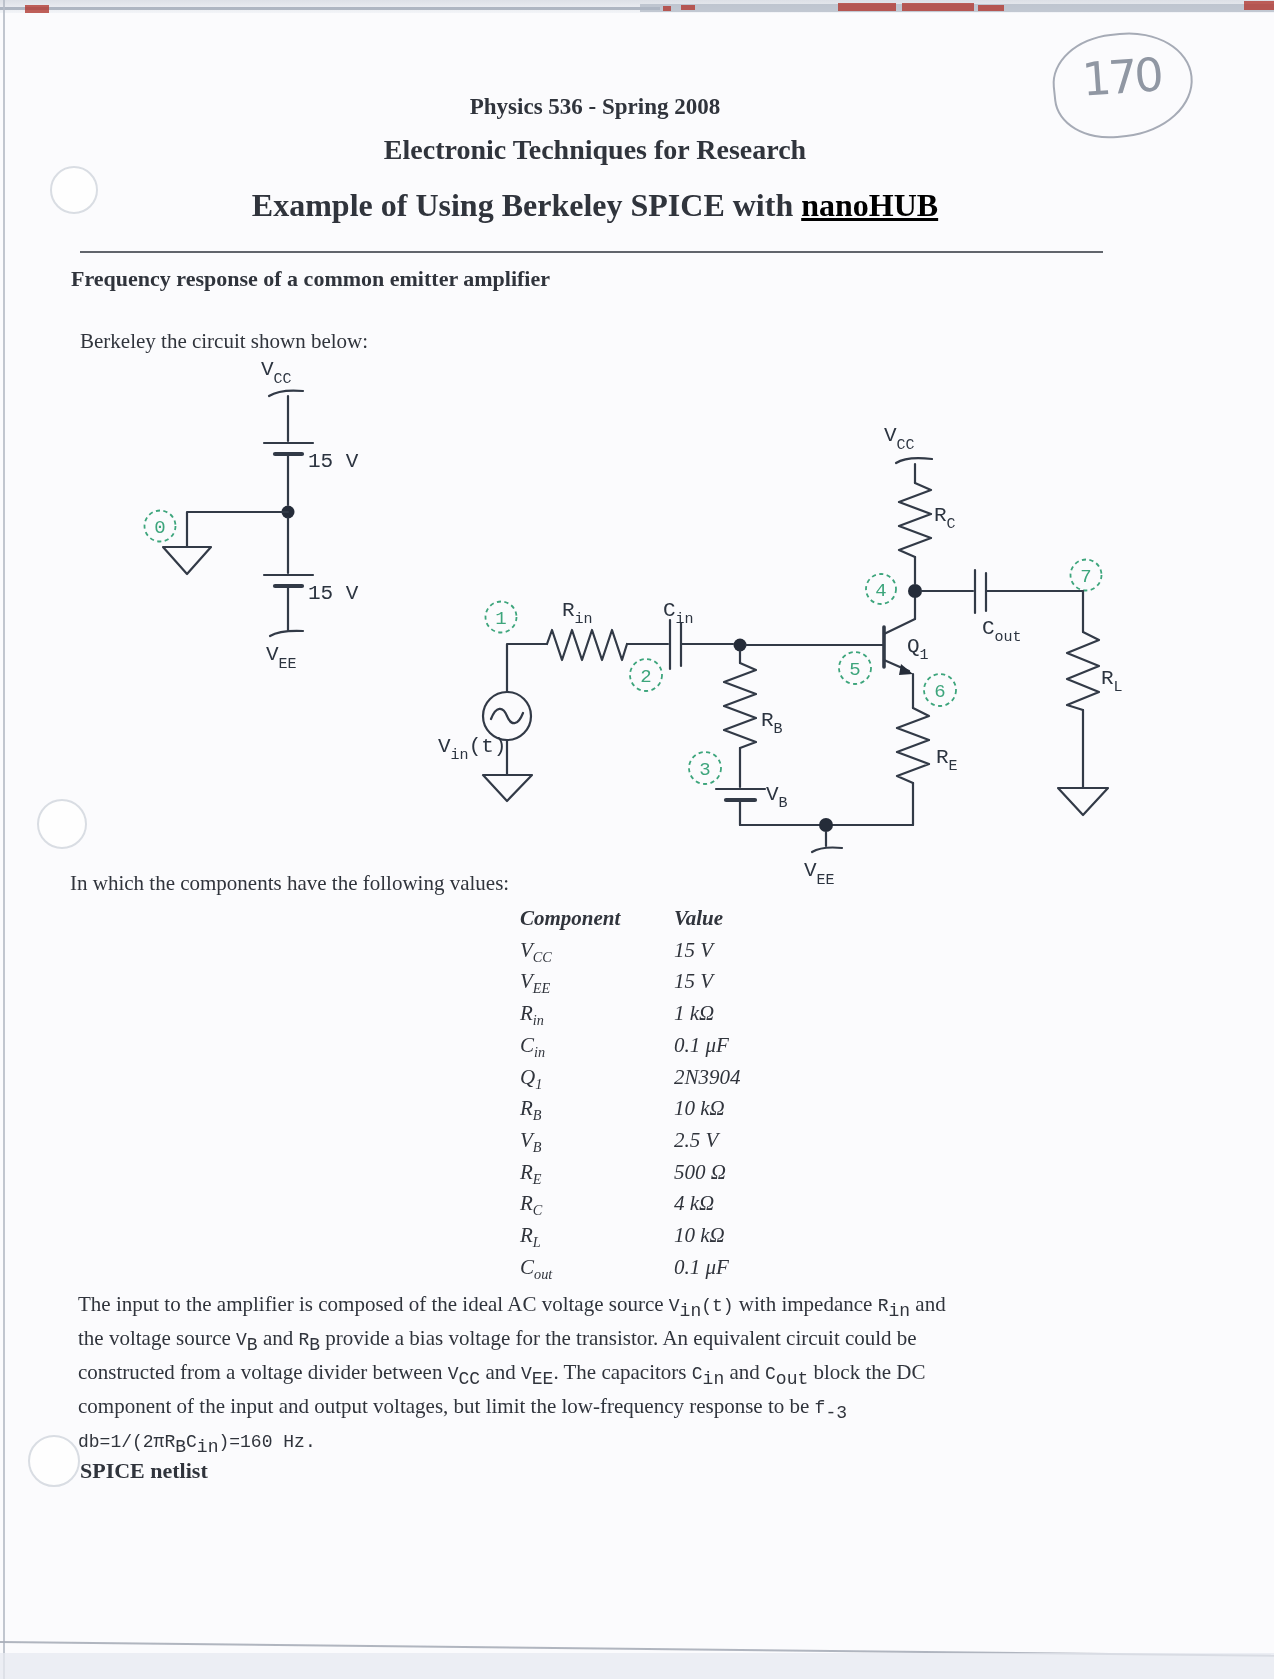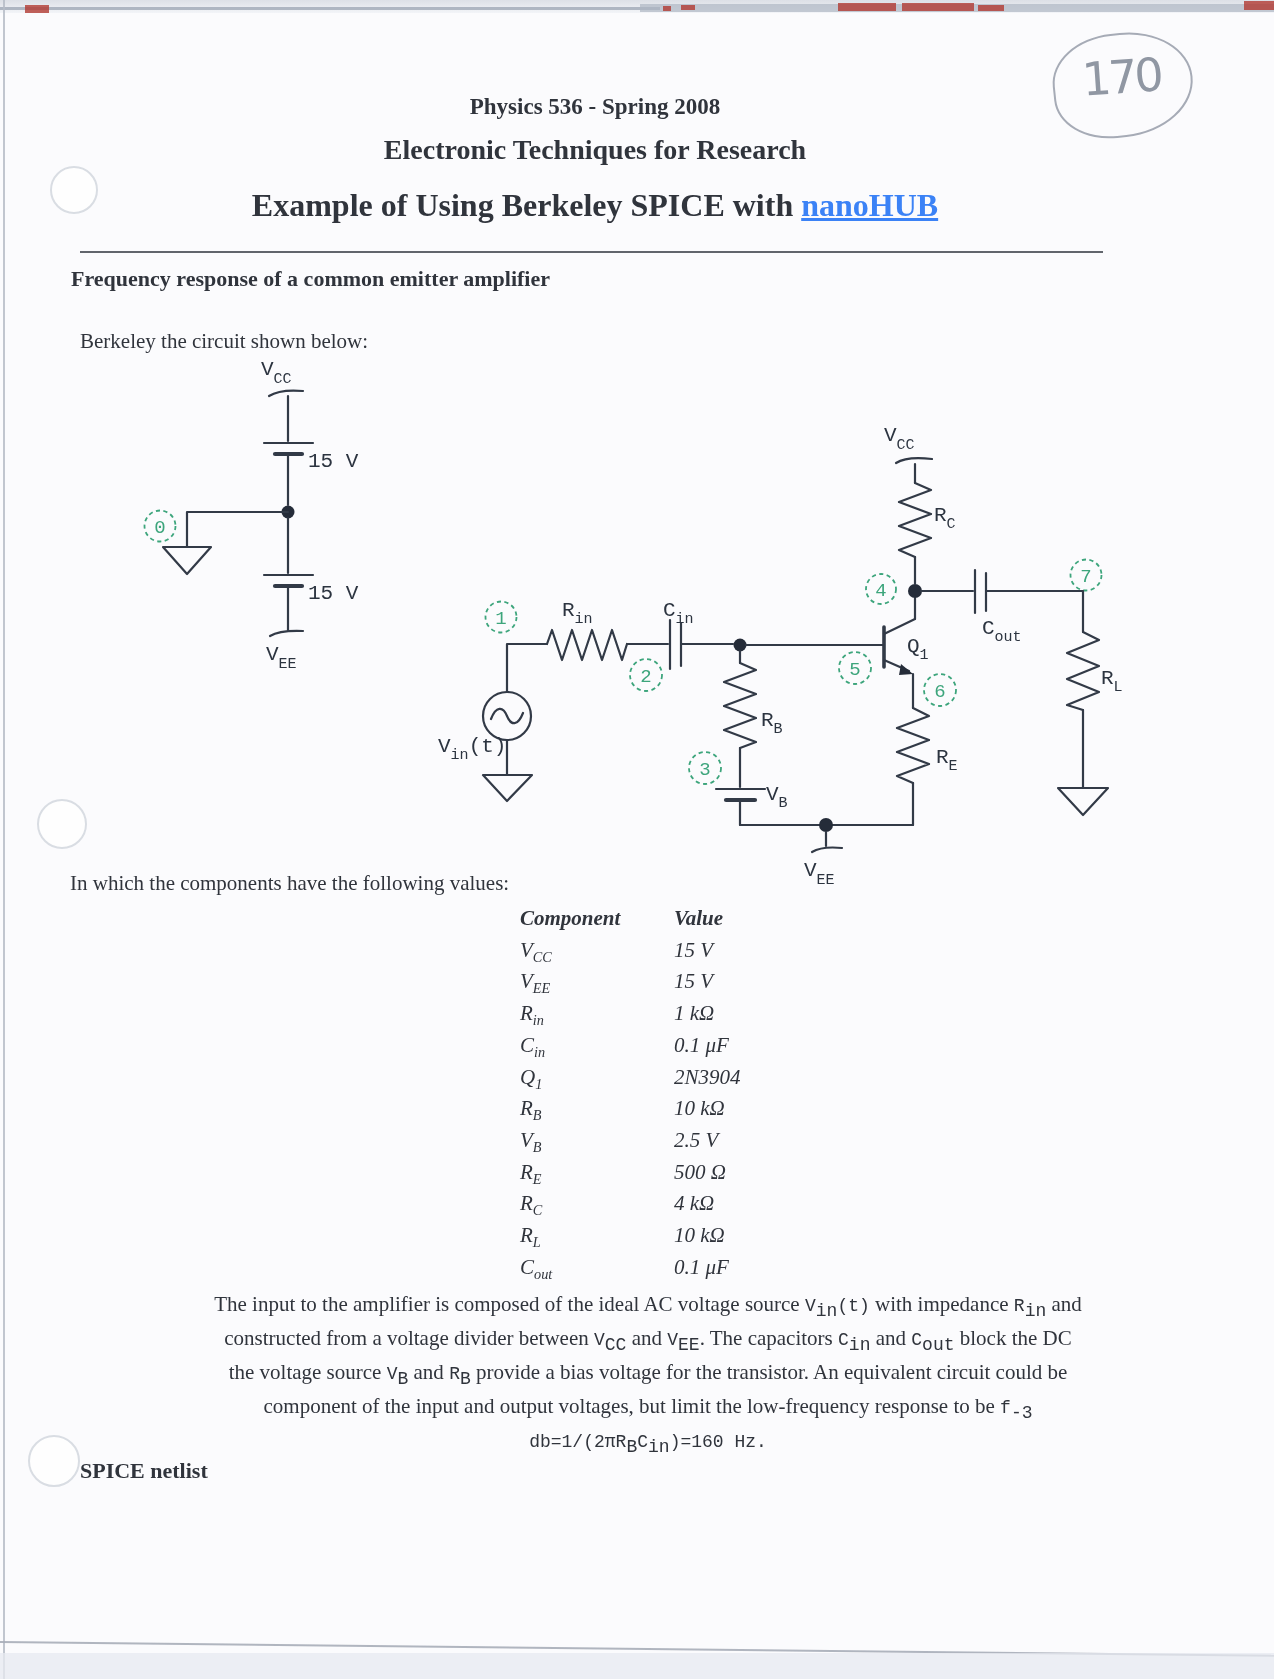--- a/index.html
+++ b/index.html
@@ -19,27 +19,27 @@
   .bot-shade{top:1653px;left:0;width:1274px;height:26px;background:#e7eaf0;opacity:.75;}
   .pencil-circle{top:33px;left:1053px;width:136px;height:100px;border:2.5px solid #a6abb6;
                  border-radius:48% 52% 55% 45%;transform:rotate(-6deg);}
   .pencil-num{top:50px;left:1082px;font-family:"DejaVu Sans",sans-serif;font-size:46px;
               color:#9097a3;transform:rotate(-4deg);letter-spacing:-3px;}
 
   
   .h-course{top:94px;left:0;width:1190px;text-align:center;font-size:23px;font-weight:bold;}
   .h-title{top:134px;left:0;width:1190px;text-align:center;font-size:28px;font-weight:bold;}
   .h-sub{top:187px;left:0;width:1190px;text-align:center;font-size:32px;font-weight:bold;}
-  .link{color:#3b82f6;text-decoration:underline;cursor:pointer;}
+  .link{color:#000000;text-decoration:underline;cursor:pointer;}
   .rule{top:251px;left:80px;width:1023px;height:2px;background:#61656c;}
   .sec-head{font-size:22px;font-weight:bold;}
   .bodytxt{font-size:21px;}
   .mono{font-family:"Liberation Mono",monospace;font-size:18.5px;}
   sub{font-size:0.68em;line-height:0;}
-  .para{width:1140px;line-height:32px;text-align:center;}
+  .para{width:1140px;line-height:32px;}
   .para .mono{font-size:18px;}
 
   
   .comptable{line-height:31.7px;font-size:21px;font-style:italic;}
   .tcomp{display:inline-block;width:154px;}
   .bold{font-weight:bold;}
 
   
   svg{pointer-events:none;}
   .wire{stroke:#323a47;stroke-width:2.2;fill:none;stroke-linecap:round;stroke-linejoin:round;}
@@ -224,21 +224,21 @@
     <div><span class="tcomp"><span>R</span><sub>B</sub></span><span>10 kΩ</span></div>
     <div><span class="tcomp"><span>V</span><sub>B</sub></span><span>2.5 V</span></div>
     <div><span class="tcomp"><span>R</span><sub>E</sub></span><span>500 Ω</span></div>
     <div><span class="tcomp"><span>R</span><sub>C</sub></span><span>4 kΩ</span></div>
     <div><span class="tcomp"><span>R</span><sub>L</sub></span><span>10 kΩ</span></div>
     <div><span class="tcomp"><span>C</span><sub>out</sub></span><span>0.1 μF</span></div>
   </div>
 
   <div class="abs bodytxt para" style="top:1288px;left:78px;">
     <div><span>The input to the amplifier is composed of the ideal AC voltage source </span><span class="mono">V</span><sub class="mono">in</sub><span class="mono">(t)</span><span> with impedance </span><span class="mono">R</span><sub class="mono">in</sub><span> and</span></div>
+    <div><span>the voltage source </span><span class="mono">V</span><sub class="mono">B</sub><span> and </span><span class="mono">R</span><sub class="mono">B</sub><span> provide a bias voltage for the transistor. An equivalent circuit could be</span></div>
     <div><span>constructed from a voltage divider between </span><span class="mono">V</span><sub class="mono">CC</sub><span> and </span><span class="mono">V</span><sub class="mono">EE</sub><span>. The capacitors </span><span class="mono">C</span><sub class="mono">in</sub><span> and </span><span class="mono">C</span><sub class="mono">out</sub><span> block the DC</span></div>
-    <div><span>the voltage source </span><span class="mono">V</span><sub class="mono">B</sub><span> and </span><span class="mono">R</span><sub class="mono">B</sub><span> provide a bias voltage for the transistor. An equivalent circuit could be</span></div>
     <div><span>component of the input and output voltages, but limit the low-frequency response to be </span><span class="mono">f</span><sub class="mono">-3</sub></div>
     <div><span class="mono">db</span><span class="mono">=1/(2πR</span><sub class="mono">B</sub><span class="mono">C</span><sub class="mono">in</sub><span class="mono">)=160 Hz.</span></div>
   </div>
 
   <div class="abs sec-head" style="top:1458px;left:80px;">SPICE netlist</div>
 
 </div>
 
 </body></html>

